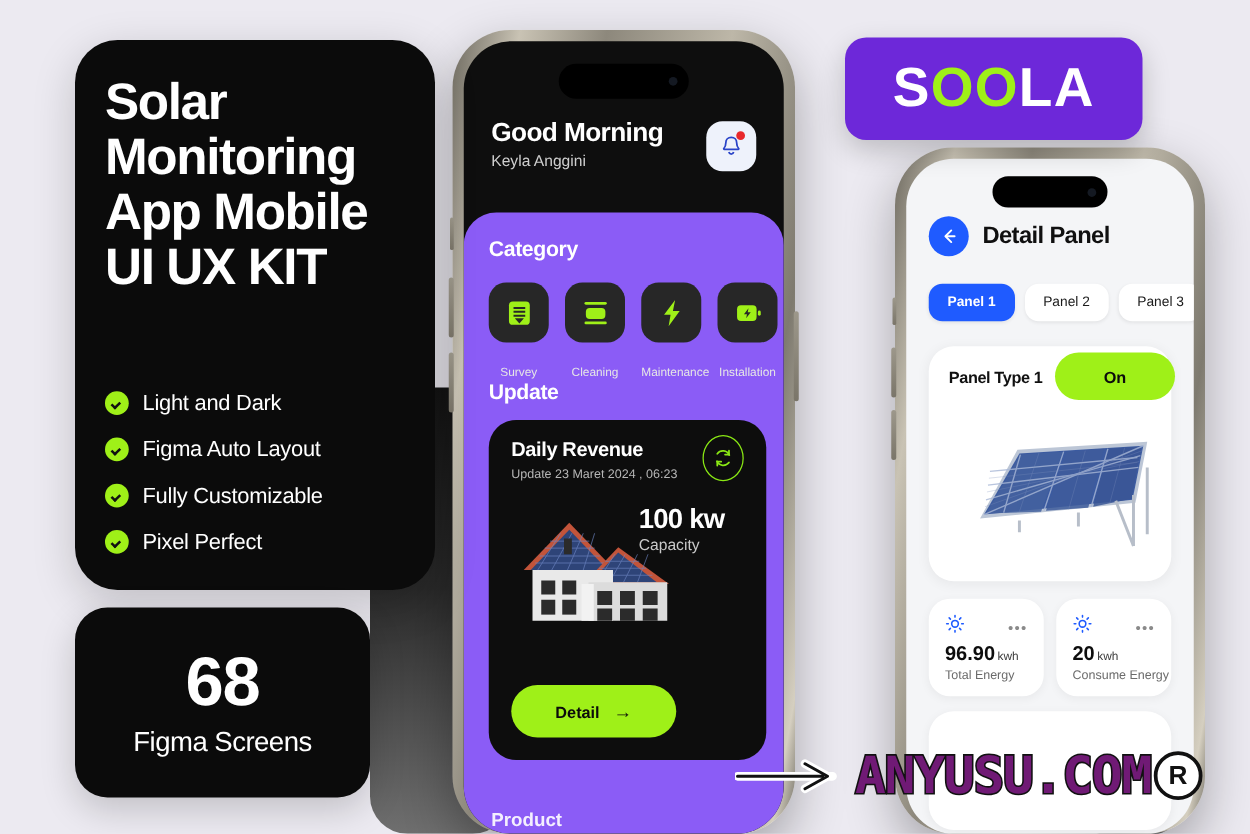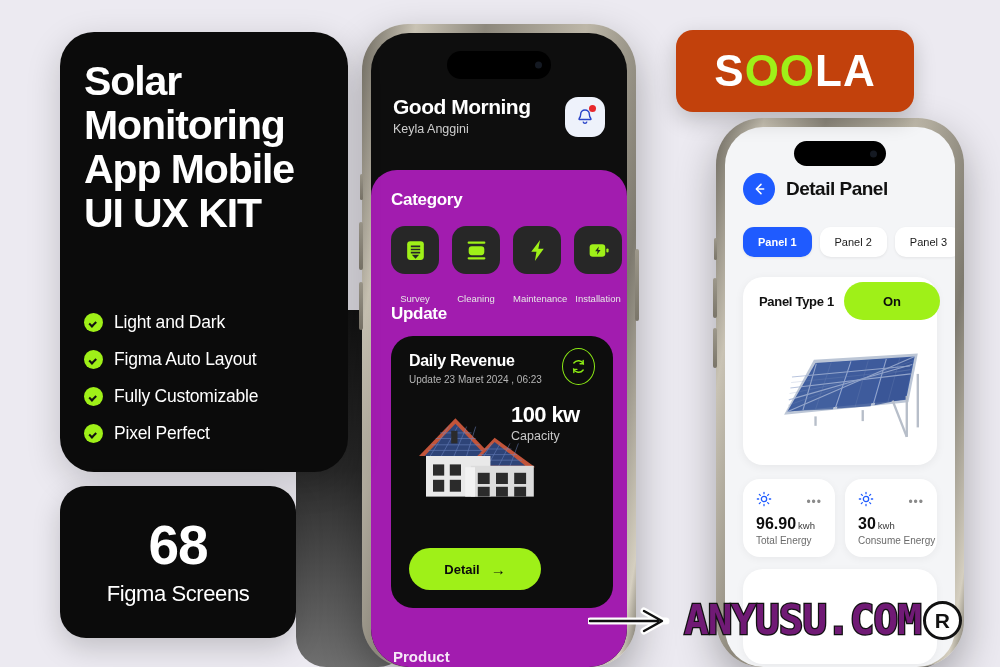--- a/index.html
+++ b/index.html
@@ -87,21 +87,21 @@
   .c-user{font-size:12.5px;color:#cfcfcf;margin-top:3px;}
   .bell{
     position:absolute;right:22px;top:64px;width:40px;height:40px;
     border-radius:13px;background:#eef2fb;display:flex;align-items:center;justify-content:center;
   }
   .bell svg{width:20px;height:20px;}
   .bell .dot{position:absolute;right:9px;top:8px;width:7px;height:7px;border-radius:50%;background:#e8282b;}
 
   .c-sheet{
     position:absolute;left:0;right:0;top:137px;bottom:0;
-    background:#a21caf;border-radius:26px 26px 0 0;text-decoration:underline;
+    background:#8b5cf6;border-radius:26px 26px 0 0;text-decoration:underline;
   }
   .c-sec-title{color:#fff;font-size:17px;font-weight:700;letter-spacing:-.3px;}
   .cat-wrap{position:absolute;left:20px;right:14px;top:20px;}
   .cat-row{display:flex;gap:13px;margin-top:16px;}
   .cat-item{width:48px;flex:none;text-align:center;}
   .cat-ico{
     width:48px;height:48px;border-radius:14px;background:#272727;
     display:flex;align-items:center;justify-content:center;
   }
   .cat-ico svg{width:25px;height:25px;}
@@ -176,21 +176,21 @@
   .e-unit{font-size:9.5px;font-weight:400;color:#3a3a3a;margin-left:2px;}
   .e-lbl{position:absolute;left:13px;top:56px;font-size:10px;color:#6b6b6b;}
   .r-bottomcard{
     position:absolute;left:18px;right:18px;top:442px;height:95px;
     background:#fff;border-radius:20px;box-shadow:0 2px 8px rgba(0,0,0,.05);
   }
 
   
   .logo-card{
     position:absolute;left:676px;top:30px;width:238px;height:82px;
-    background:#c2410c;border-radius:17px;z-index:8;
+    background:#6d28d9;border-radius:17px;z-index:8;
     display:flex;align-items:center;justify-content:center;
     box-shadow:0 8px 22px rgba(0,0,0,.2);
   }
   .logo-txt{font-size:44px;font-weight:700;letter-spacing:1px;line-height:1;}
   .logo-txt .w{color:#fff;}
   .logo-txt .g{color:#9ff018;}
 
   
   .watermark{
     position:absolute;left:588px;top:600px;z-index:40;
@@ -460,21 +460,21 @@
           <div class="dots">•••</div>
           <div class="e-val"><span>96.90</span><span class="e-unit">kwh</span></div>
           <div class="e-lbl">Total Energy</div>
         </div>
         <div class="energy-card">
           <svg class="sun-ico" viewBox="0 0 24 24" fill="none" stroke="#1f5bff" stroke-width="1.9" stroke-linecap="round">
             <circle cx="12" cy="12" r="4"></circle>
             <path d="M12 2v2M12 20v2M2 12h2M20 12h2M5 5l1.5 1.5M17.5 17.5L19 19M19 5l-1.5 1.5M6.5 17.5L5 19"></path>
           </svg>
           <div class="dots">•••</div>
-          <div class="e-val"><span>30</span><span class="e-unit">kwh</span></div>
+          <div class="e-val"><span>20</span><span class="e-unit">kwh</span></div>
           <div class="e-lbl">Consume Energy</div>
         </div>
       </div>
 
       <div class="r-bottomcard"></div>
     </div>
   </div>
 
   <div class="logo-card">
     <div class="logo-txt"><span class="w">S</span><span class="g">OO</span><span class="w">LA</span></div>

